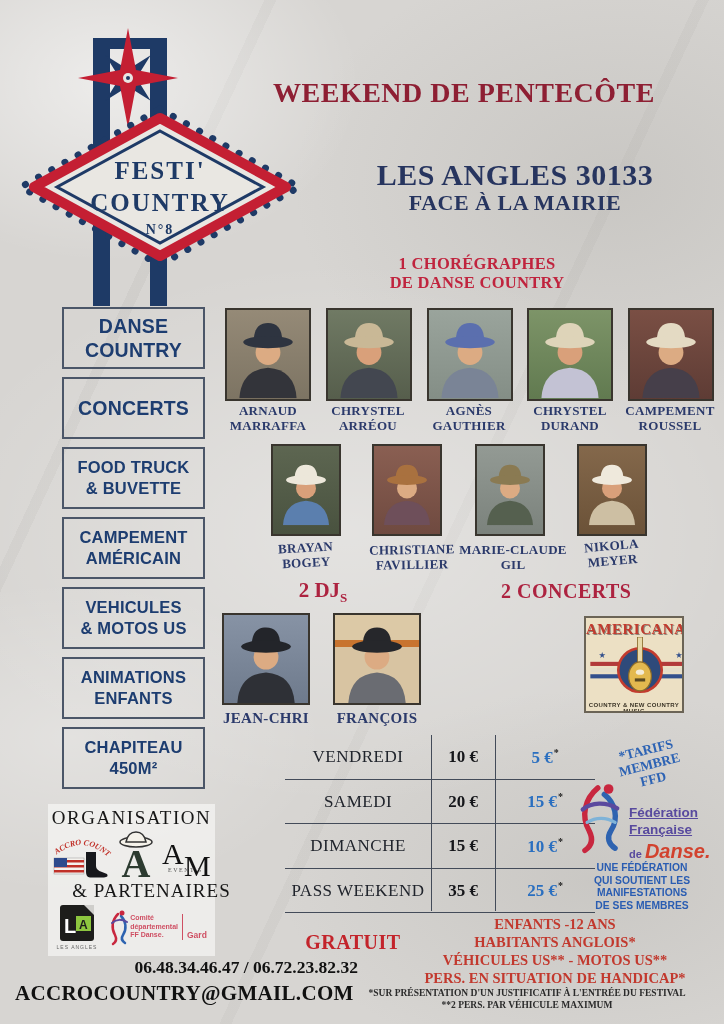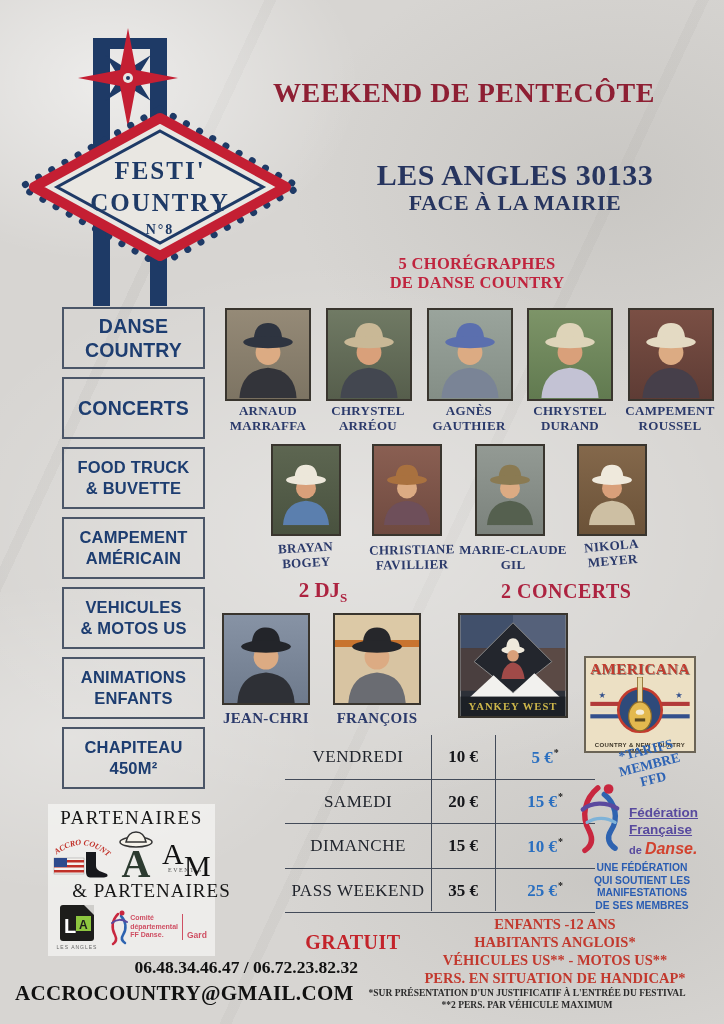--- a/index.html
+++ b/index.html
@@ -62,42 +62,42 @@
   .q1{left:206px;top:710px;width:120px;font-size:15px}.q2{left:317px;top:710px;width:120px;font-size:15px}
   
   .djs{position:absolute;left:267px;top:580px;width:112px;text-align:center;
     font:bold 21px/1 "Liberation Serif",serif;color:#ad2340;}
   .djs sub{font-size:.62em;}
   .concerts{position:absolute;left:501px;top:581px;width:140px;text-align:left;
     font:bold 20px/1 "Liberation Serif",serif;color:#ad2340;letter-spacing:.5px;}
   
   .band{position:absolute;left:458px;top:613px;width:110px;height:105px;border:2px solid #39352e;box-sizing:border-box;}
   .band svg{display:block;width:100%;height:100%;}
-  .americana{position:absolute;left:584px;top:616px;width:112px;height:97px;border:2px solid #6b6456;box-sizing:border-box;
-    background:#ece0c4;text-align:center;overflow:hidden;margin-top:40px;}
+  .americana{position:absolute;left:584px;top:616px;width:100px;height:97px;border:2px solid #6b6456;box-sizing:border-box;
+    background:#ece0c4;text-align:center;overflow:hidden;}
   .am-title{font:bold 15px/1 "Liberation Serif",serif;color:#c23b2e;letter-spacing:.5px;margin-top:4px;
     text-shadow:1px 1px 0 #8a867a;}
   .am-sub{font:bold 6px/1 "Liberation Sans",sans-serif;color:#3a3326;letter-spacing:.4px;margin-top:1px;}
   
   .pricetable{position:absolute;left:285px;top:735px;width:310px;height:178px;}
   .prow{display:grid;grid-template-columns:146px 64px 100px;height:43.5px;border-bottom:1px solid #434b59;align-items:center;}
   .pday{text-align:center;font:17px/1 "Liberation Serif",serif;color:#20242c;letter-spacing:.5px;}
   .pprice{text-align:center;font:bold 17px/1 "Liberation Serif",serif;color:#15161a;}
   .pmember{text-align:center;font:bold 17px/1 "Liberation Serif",serif;color:#2a6fc0;}
   .pmember sup{color:#222;font-size:10px;margin-left:1px;}
   .vline{position:absolute;top:0;width:1px;height:176px;background:#434b59;}
   .v1{left:146px}.v2{left:210px}
   
   .ffd-note{position:absolute;left:597px;top:742px;width:105px;text-align:center;transform:rotate(-14deg);
     font:bold 13.5px/1.12 "Liberation Serif",serif;color:#2d63b4;}
   .ffd-logo{position:absolute;left:572px;top:779px;width:56px;height:76px;}
   .ffd-name{position:absolute;left:629px;top:805px;width:95px;font-family:"Liberation Sans",sans-serif;line-height:1.25;}
   .ffd-n1{font-weight:bold;font-size:13.5px;color:#584a9e;text-decoration:underline;}
   .ffd-de{font-weight:bold;font-size:11px;color:#584a9e;}
-  .ffd-danse{font-weight:bold;font-style:italic;font-size:16px;color:#d2422e;margin-top:7px;}
+  .ffd-danse{font-weight:bold;font-style:italic;font-size:20px;color:#d2422e;margin-top:7px;}
   .ffd-support{position:absolute;left:566px;top:862px;width:152px;text-align:center;
     font:bold 10.3px/1.22 "Liberation Sans",sans-serif;color:#2a5db2;white-space:pre-line;}
   
   .orgpanel{position:absolute;left:48px;top:804px;width:167px;height:152px;background:rgba(252,252,250,.6);}
   .org-title{position:absolute;left:0;top:4px;width:100%;text-align:center;
     font:19px/1 "Liberation Serif",serif;color:#161616;letter-spacing:1.5px;}
   .org-row1{position:absolute;left:0;top:26px;width:100%;display:flex;justify-content:center;align-items:flex-end;gap:6px;}
   .org-partners{position:absolute;left:0;top:77px;width:100%;text-align:center;
     font:19px/1 "Liberation Serif",serif;color:#161616;letter-spacing:1px;padding-left:20px;}
   .org-row2{position:absolute;left:0;top:99px;width:100%;display:flex;justify-content:center;align-items:center;gap:10px;}
@@ -148,21 +148,21 @@
       <polygon points="140,109 243,165 140,221 37,165" fill="none" stroke="#1e3a66" stroke-width="3"></polygon>
       <text x="140" y="157" text-anchor="middle" font-size="25" letter-spacing="2">FESTI'</text>
       <text x="140" y="189" text-anchor="middle" font-size="25" letter-spacing="2">COUNTRY</text>
       <text x="140" y="212" text-anchor="middle" font-size="14" letter-spacing="2">N°8</text>
     </g>
   </svg>
 
   <div class="subtitle">WEEKEND DE PENTECÔTE</div>
   <div class="loc1">LES ANGLES 30133</div>
   <div class="loc2">FACE À LA MAIRIE</div>
-  <div class="choreo ml">5 CHORÉGRAPHES
+  <div class="choreo ml">1 CHORÉGRAPHES
 DE DANSE COUNTRY</div>
 
   <div class="sidebar">
     <div class="sbox big">DANSE
 COUNTRY</div>
     <div class="sbox big">CONCERTS</div>
     <div class="sbox">FOOD TRUCK
 &amp; BUVETTE</div>
     <div class="sbox">CAMPEMENT
 AMÉRICAIN</div>
@@ -248,38 +248,20 @@
       </svg>
     </div>
   <div class="photo r3 e2 p11">
       <svg viewBox="0 0 86 92">
         <use href="#sil"></use>
       </svg>
     </div>
   <div class="pname q1">JEAN-CHRI</div>
   <div class="pname q2">FRANÇOIS</div>
 
-  <div class="band">
-    <svg viewBox="0 0 108 104">
-      <rect width="108" height="104" fill="#2c3038"></rect>
-      <rect x="0" y="0" width="54" height="34" fill="#41506b"></rect>
-        <rect x="54" y="0" width="54" height="34" fill="#55617a"></rect>
-      <rect x="0" y="34" width="34" height="44" fill="#4a3f3f"></rect>
-        <rect x="74" y="34" width="34" height="44" fill="#5b4a45"></rect>
-      <polygon points="54,8 94,48 54,80 14,48" fill="#23262d" stroke="#8a8a8a" stroke-width="1"></polygon>
-      <ellipse cx="54" cy="36" rx="12" ry="4" fill="#efe9dc"></ellipse>
-      <path d="M47,36 C47,27 50,24 54,24 C58,24 61,27 61,36 Z" fill="#efe9dc"></path>
-      <circle cx="54" cy="42" r="6" fill="#d9a07a"></circle>
-      <path d="M42,66 Q44,50 54,49 Q64,50 66,66 Z" fill="#a04a48"></path>
-      <polygon points="6,88 34,62 62,88" fill="#f2f1ee"></polygon>
-      <polygon points="46,88 76,60 106,88" fill="#f2f1ee"></polygon>
-      <rect y="84" width="108" height="20" fill="#1c2026"></rect>
-      <text x="54" y="98" text-anchor="middle" font-family="Liberation Serif,serif" font-weight="bold" font-size="11" letter-spacing="1" fill="#cdb64a">YANKEY WEST</text>
-    </svg>
-  </div>
 
   <div class="americana">
     <div class="am-title">AMERICANA</div>
     <svg viewBox="0 0 100 58" width="108" height="60">
       <rect x="2" y="24" width="28" height="4" fill="#b23a3a"></rect>
         <rect x="2" y="30" width="28" height="4" fill="#e5ddc9"></rect>
         <rect x="2" y="36" width="28" height="4" fill="#33508c"></rect>
       <rect x="70" y="24" width="28" height="4" fill="#b23a3a"></rect>
         <rect x="70" y="30" width="28" height="4" fill="#e5ddc9"></rect>
         <rect x="70" y="36" width="28" height="4" fill="#33508c"></rect>
@@ -333,21 +315,21 @@
     <div class="ffd-n1">Fédération</div>
     <div class="ffd-n1">Française</div>
     <div><span class="ffd-de">de </span><span class="ffd-danse">Danse.</span></div>
   </div>
   <div class="ffd-support ml">UNE FÉDÉRATION
 QUI SOUTIENT LES
 MANIFESTATIONS
 DE SES MEMBRES</div>
 
   <div class="orgpanel">
-    <div class="org-title">PARTENAIRES</div>
+    <div class="org-title">ORGANISATION</div>
     <div class="org-row1">
       <svg width="62" height="48" viewBox="0 0 62 48">
         <path id="accroArc" d="M5,24 Q31,2 57,24" fill="none"></path>
         <text font-size="8" font-style="italic" font-weight="bold" fill="#c03028" font-family="Liberation Serif,serif">
           <textPath href="#accroArc" startOffset="2">ACCRO COUNTRY</textPath>
         </text>
         <rect x="4" y="26" width="30" height="16" fill="#f4f2ee" stroke="#999" stroke-width="0.5"></rect>
         <rect x="4" y="28" width="30" height="2.5" fill="#c03028"></rect>
           <rect x="4" y="33" width="30" height="2.5" fill="#c03028"></rect>
           <rect x="4" y="38" width="30" height="2.5" fill="#c03028"></rect>

